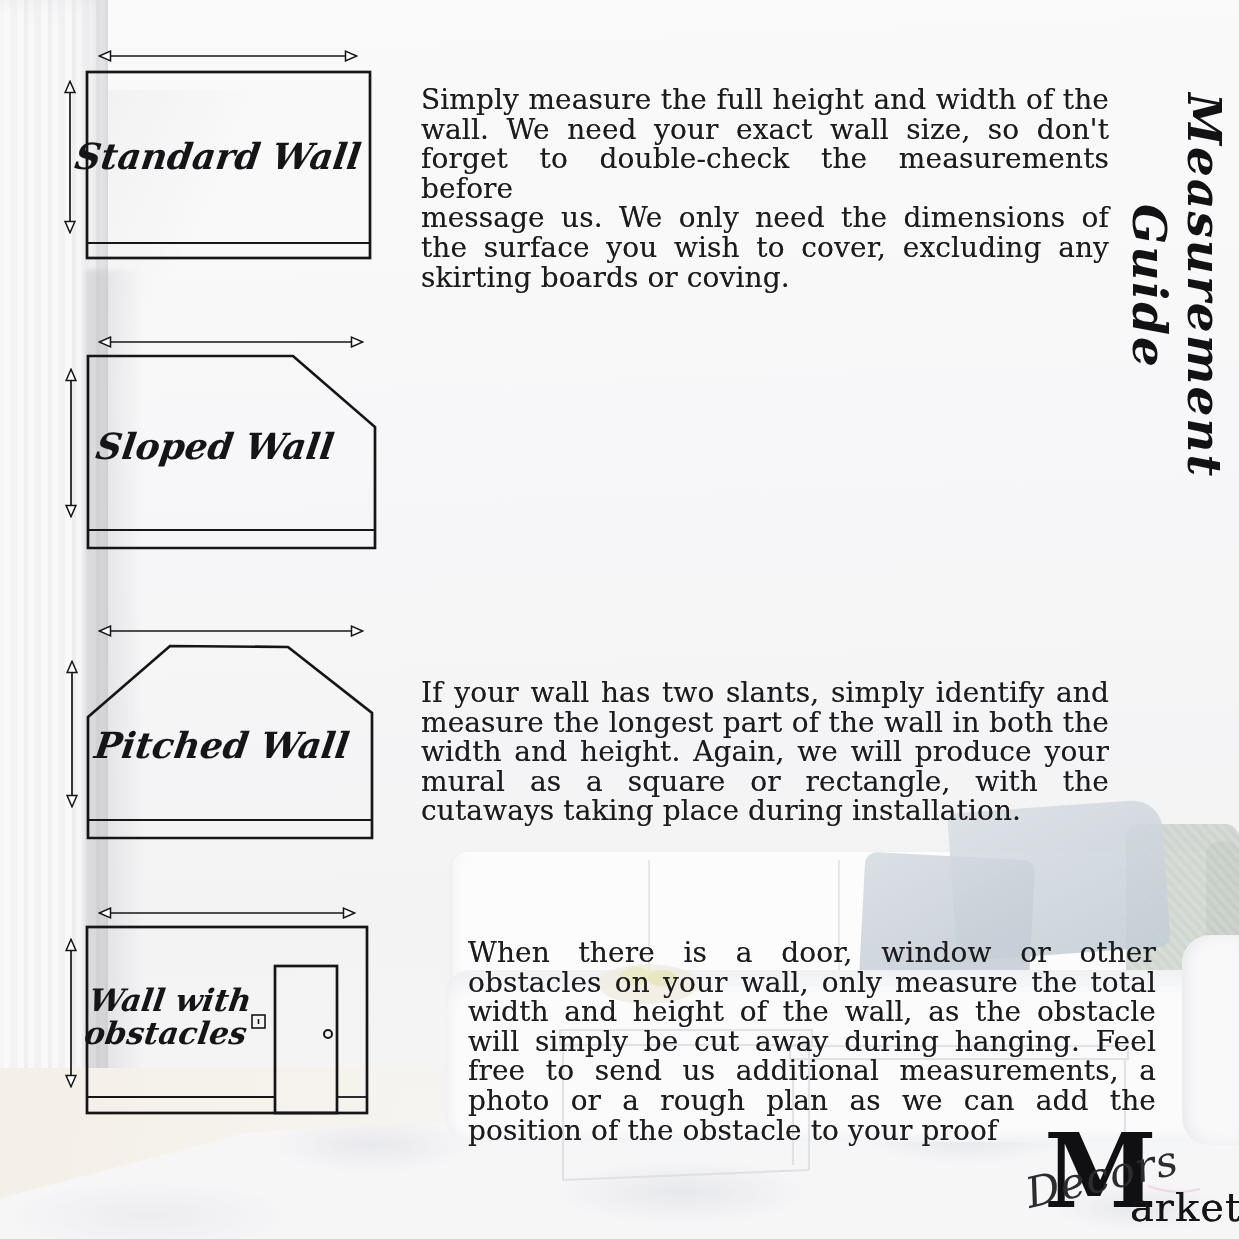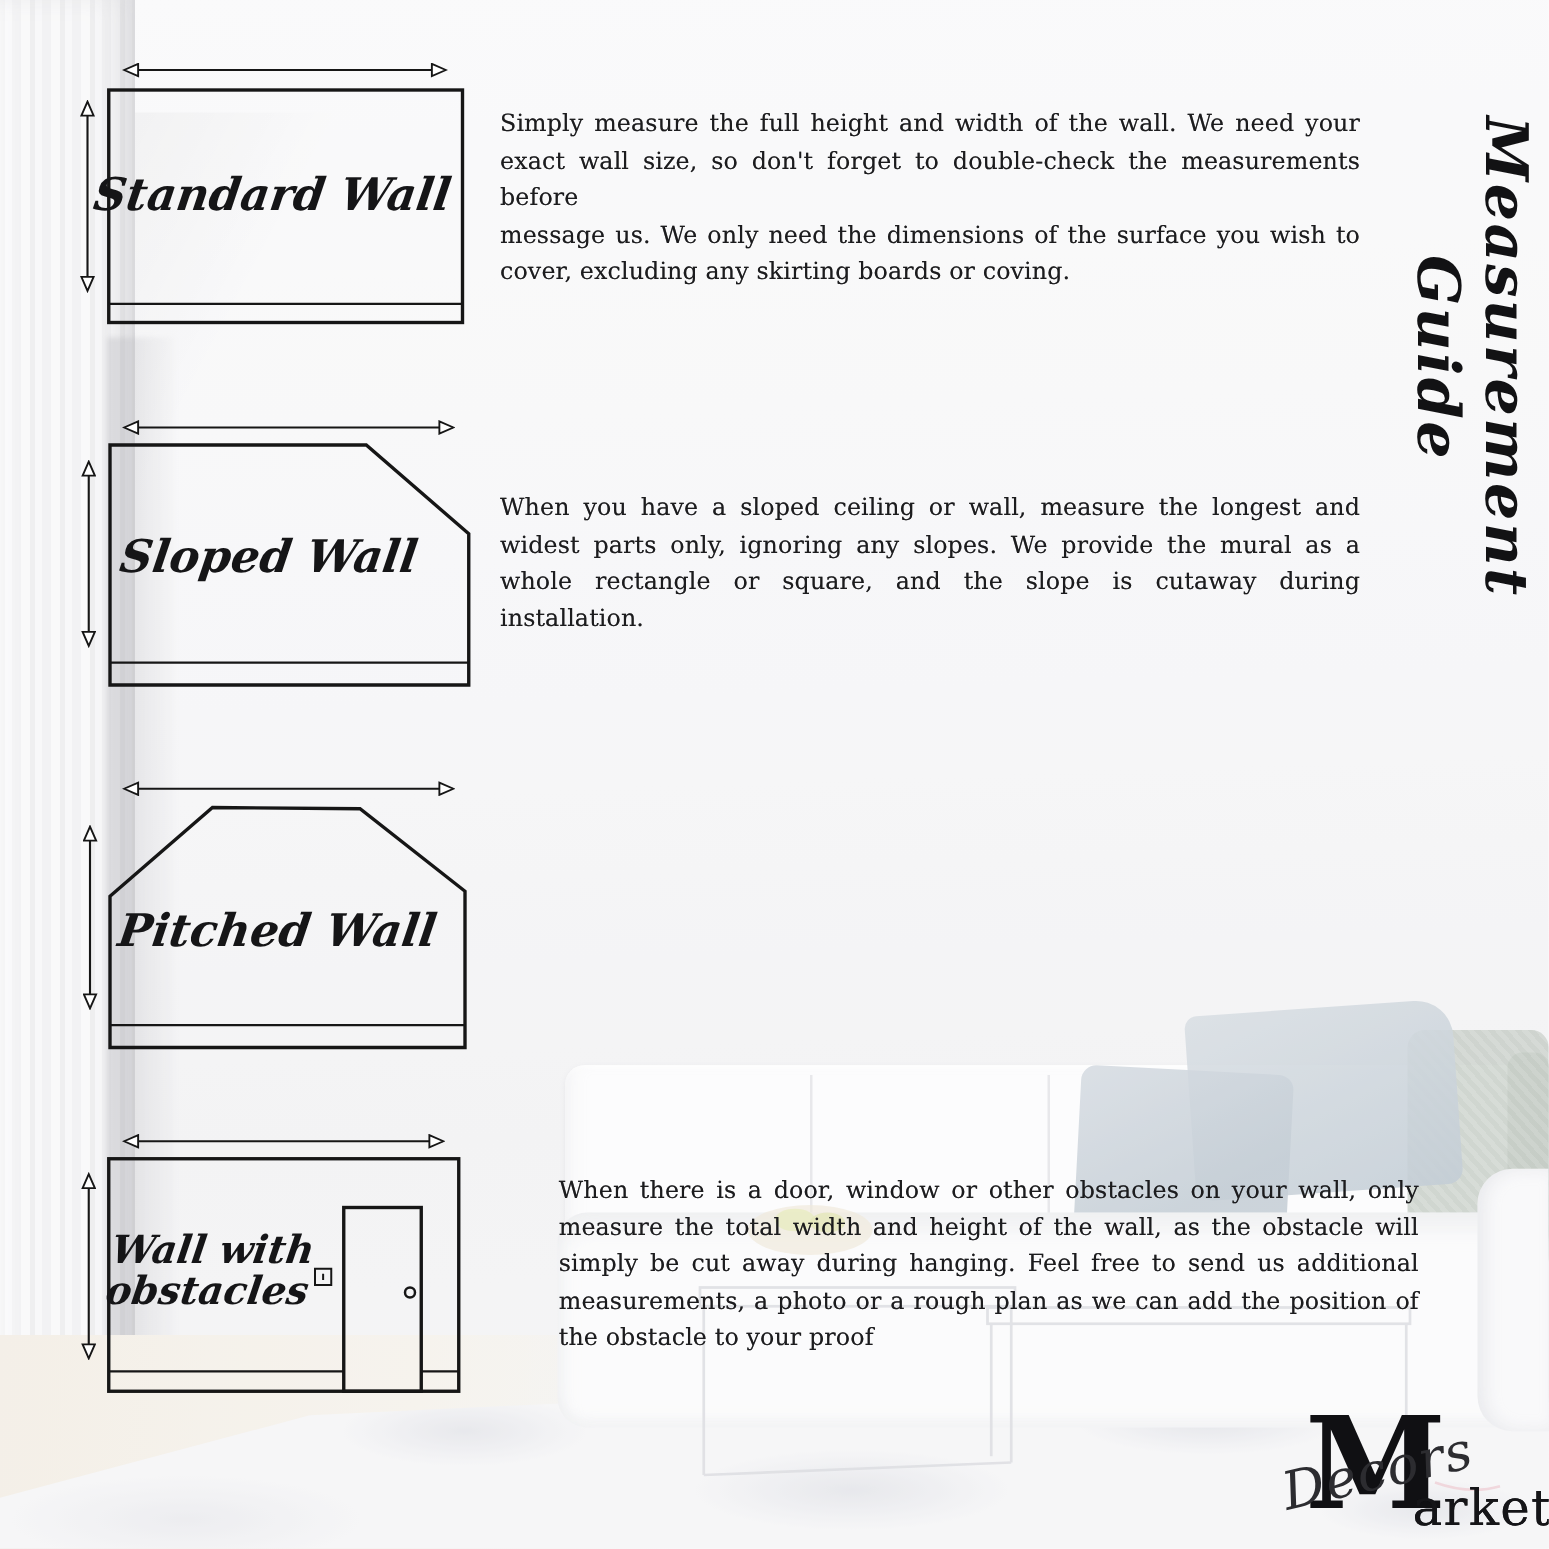--- a/index.html
+++ b/index.html
@@ -51,22 +51,22 @@
     transform:rotate(3deg); opacity:.88; }
   .pillow-sage { left:1126px; top:824px; width:113px; height:192px;
     background:repeating-linear-gradient(48deg,#aeb8ae 0 4px,#bac3ba 4px 8px);
     border-radius:14px; opacity:.82; }
   .pillow-dark { left:1206px; top:842px; width:33px; height:176px; background:#95a296; opacity:.7; }
   .wash { left:0; top:0; width:1239px; height:1239px; background:rgba(255,255,255,0.30); }
   svg.bgsvg { position:absolute; left:0; top:0; }
   
   svg.diagrams { position:absolute; left:0; top:0; }
   
-  .para { position:absolute; left:400px; width:688px; text-align:justify;
-    font-size:19px; line-height:29.6px; color:#1c1c1e; letter-spacing:0.1px;
+  .para { position:absolute; left:421px; width:688px; text-align:justify;
+    font-size:28px; line-height:29.6px; color:#1c1c1e; letter-spacing:0.1px;
     white-space:pre-line; text-shadow:0 0 0.4px rgba(20,20,22,0.55); }
   .p1 { top:85px; }
   .p2 { top:392px; }
   .p3 { top:678px; }
   .p4 { top:938px;margin-left:47px; }
   .wall-label { position:absolute; color:#151517; font-family:"DejaVu Serif",serif;
     font-style:italic; font-weight:bold; white-space:pre-line; text-align:center;
     transform:translate(-50%,-50%) skewX(-8deg); line-height:1.06; }
   .lbl1 { left:218px; top:156px; font-size:36px; }
   .lbl2 { left:215px; top:446px; font-size:36px; }
@@ -166,21 +166,21 @@
   </svg>
 
   <div class="wall-label lbl1">Standard Wall</div>
   <div class="wall-label lbl2">Sloped Wall</div>
   <div class="wall-label lbl3">Pitched Wall</div>
   <div class="wall-label lbl4">Wall with
 obstacles</div>
 
   <div class="para p1">Simply measure the full height and width of the wall. We need your exact wall size, so don't forget to double-check the measurements before
 message us. We only need the dimensions of the surface you wish to cover, excluding any skirting boards or coving.</div>
-  <div class="para p2">When you have a sloped ceiling or wall, measure the longest and widest parts only, ignoring any slopes. We provide the mural as a whole rectangle or square, and the slope is cutaway during installation.</div>
+  <div class="para p3">If your wall has two slants, simply identify and measure the longest part of the wall in both the width and height. Again, we will produce your mural as a square or rectangle, with the cutaways taking place during installation.</div>
   <div class="para p4">When there is a door, window or other obstacles on your wall, only measure the total width and height of the wall, as the obstacle will simply be cut away during hanging. Feel free to send us additional measurements, a photo or a rough plan as we can add the position of the obstacle to your proof</div>
 
   <div class="vtitle">Measurement Guide</div>
 
   <div class="logo">
     <span class="logo-m">M</span>
     <span class="logo-rest">arket</span>
     <span class="logo-script">Decors</span>
   </div>
 

